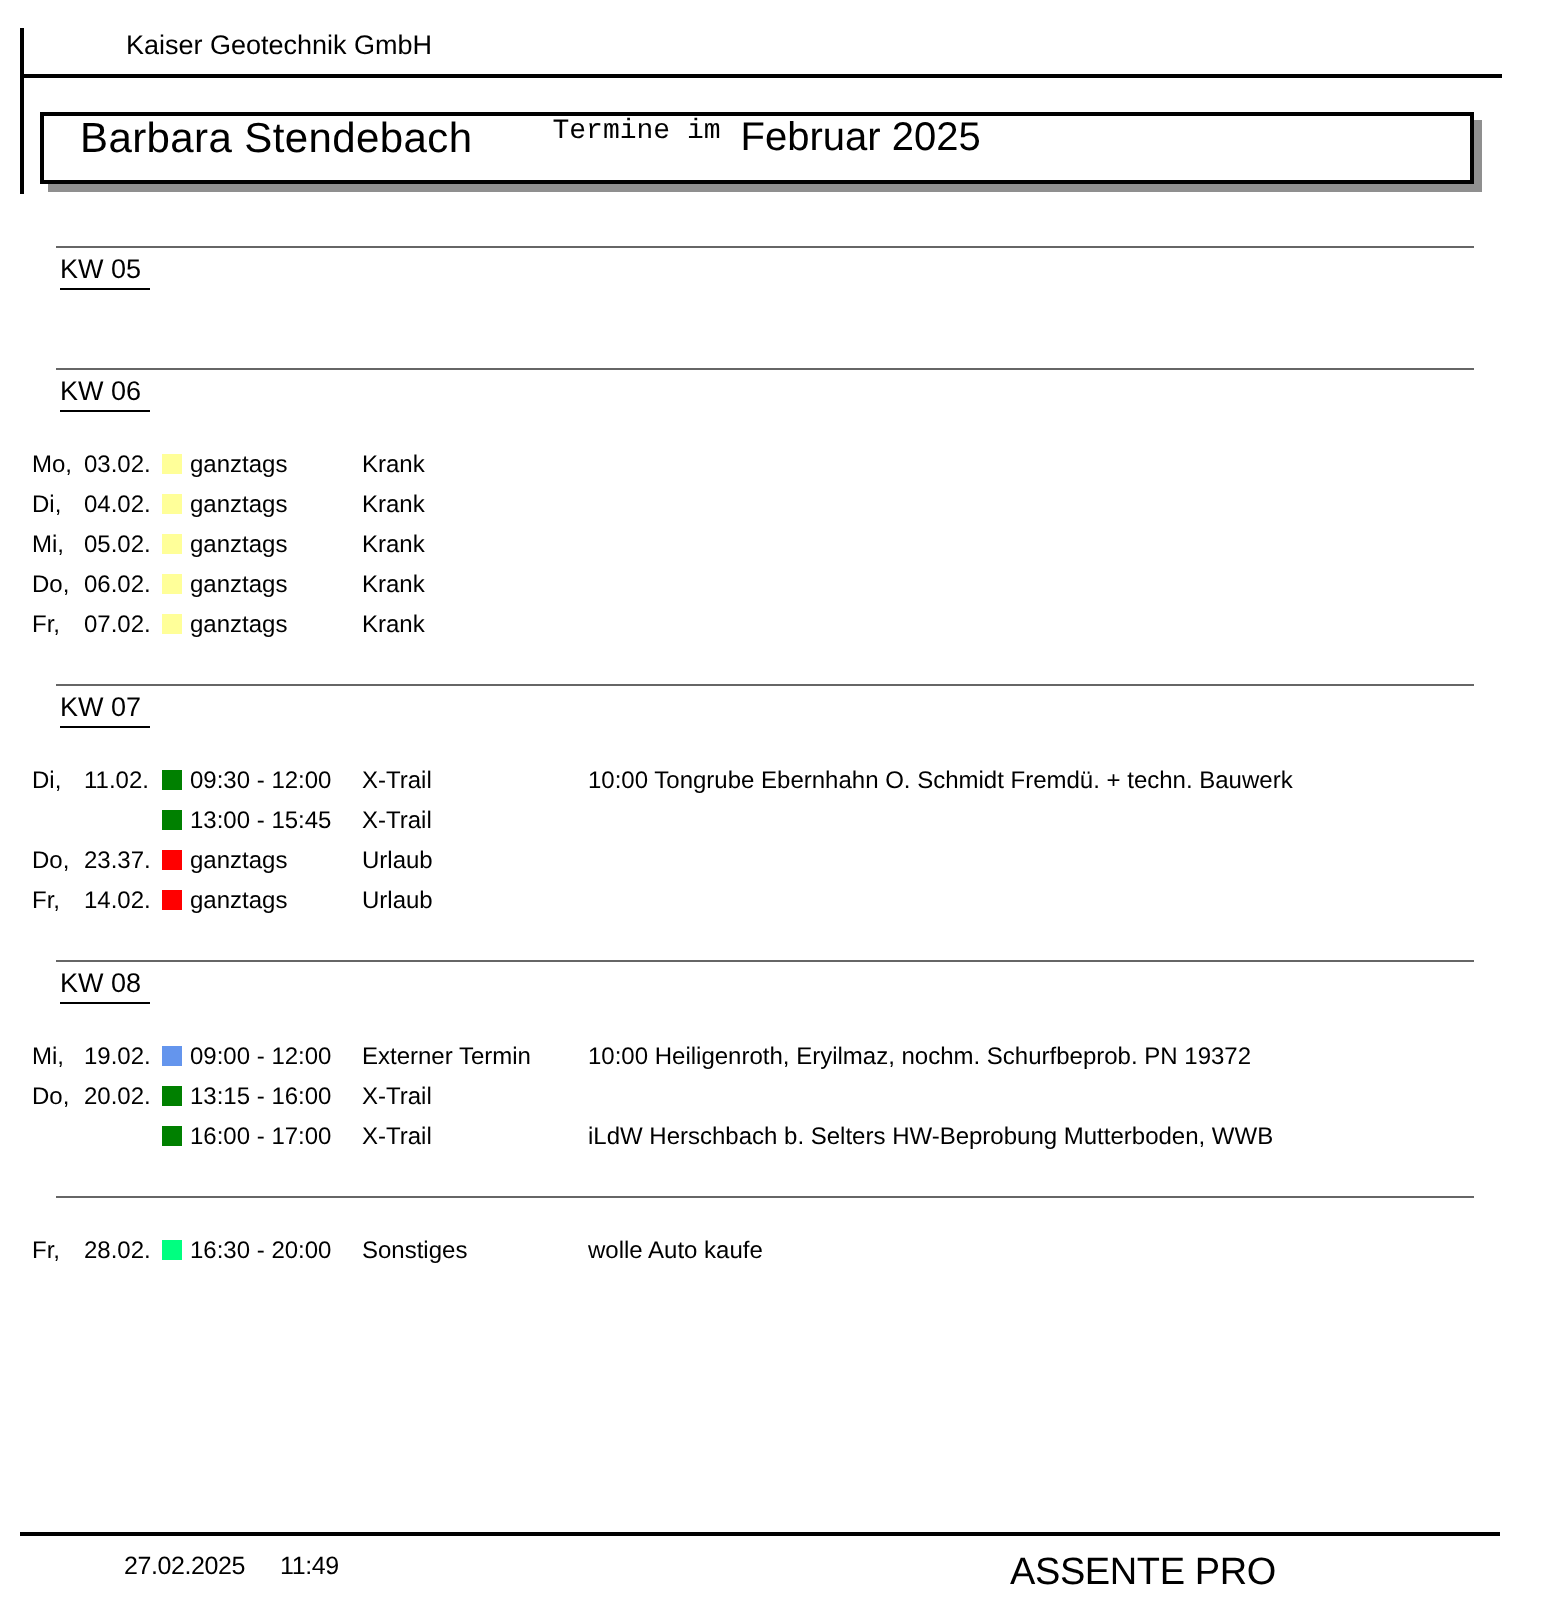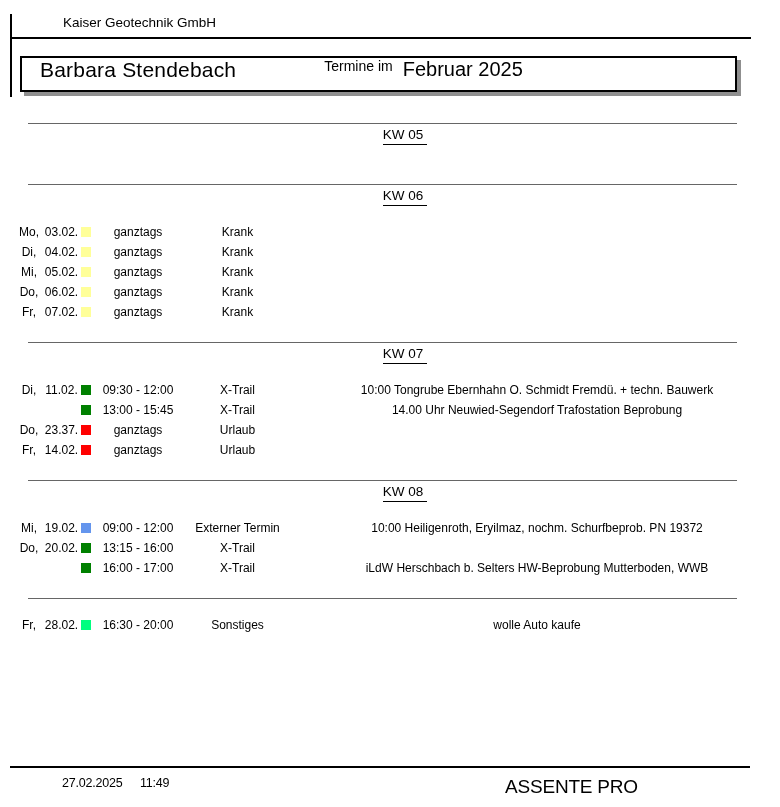--- a/index.html
+++ b/index.html
@@ -11,24 +11,24 @@
   .company { position:absolute; left:63px; top:15px; font-size:13.5px; }
   .left-tick { position:absolute; left:10px; top:14px; width:2px; height:83px; background:#000; }
   .top-rule { position:absolute; left:10px; top:37px; width:741px; height:2px; background:#000; }
 
   .title-box {
     position:absolute; left:20px; top:56px; width:713px; height:32px;
     border:2px solid #000; background:#fff; box-shadow:4px 4px 0 #8f8f8f;
     display:flex; align-items:flex-start;
   }
   .person { margin-left:18px; font-size:21px; letter-spacing:0.2px; }
-  .title-prefix { margin-left:88px; font-size:14px; }
+  .title-prefix { margin-left:40px; font-size:14px;font-family:Liberation Mono, monospace; }
   .title-month { margin-left:10px; font-size:20px; }
 
-  #main { position:absolute; left:0; top:123px; width:780px;text-align:center; }
+  #main { position:absolute; left:0; top:123px; width:780px; }
   .week { margin-top:20px; }
   .week:first-child { margin-top:0; }
   .week.mt-lg { margin-top:39px; }
   .week-line { margin:0 43px 0 28px; height:0; border-top:1px solid #666; }
   .kw {
     display:inline-block; margin:3px 0 0 30px; font-size:13.5px;
     padding:0 4px 2px 0; border-bottom:1px solid #000;
   }
   .rows { margin-top:16px; }
   .row { display:flex; align-items:center; height:20px; padding-left:16px; font-size:12px; white-space:nowrap; }
@@ -123,21 +123,20 @@
         <span class="c-time">09:30 - 12:00</span>
         <span class="c-cat">X-Trail</span>
         <span class="c-desc">10:00 Tongrube Ebernhahn O. Schmidt Fremdü. + techn. Bauwerk</span>
       </div>
       <div class="row">
         <span class="c-day"></span>
         <span class="c-date"></span>
         <span class="c-sq" style="background: rgb(0, 128, 0);"></span>
         <span class="c-time">13:00 - 15:45</span>
         <span class="c-cat">X-Trail</span>
-        <span class="c-desc">14.00 Uhr Neuwied-Segendorf Trafostation Beprobung</span>
       </div>
       <div class="row">
         <span class="c-day">Do,</span>
         <span class="c-date">23.37.</span>
         <span class="c-sq" style="background: rgb(255, 0, 0);"></span>
         <span class="c-time">ganztags</span>
         <span class="c-cat">Urlaub</span>
         <span class="c-desc"></span>
       </div>
       <div class="row">

